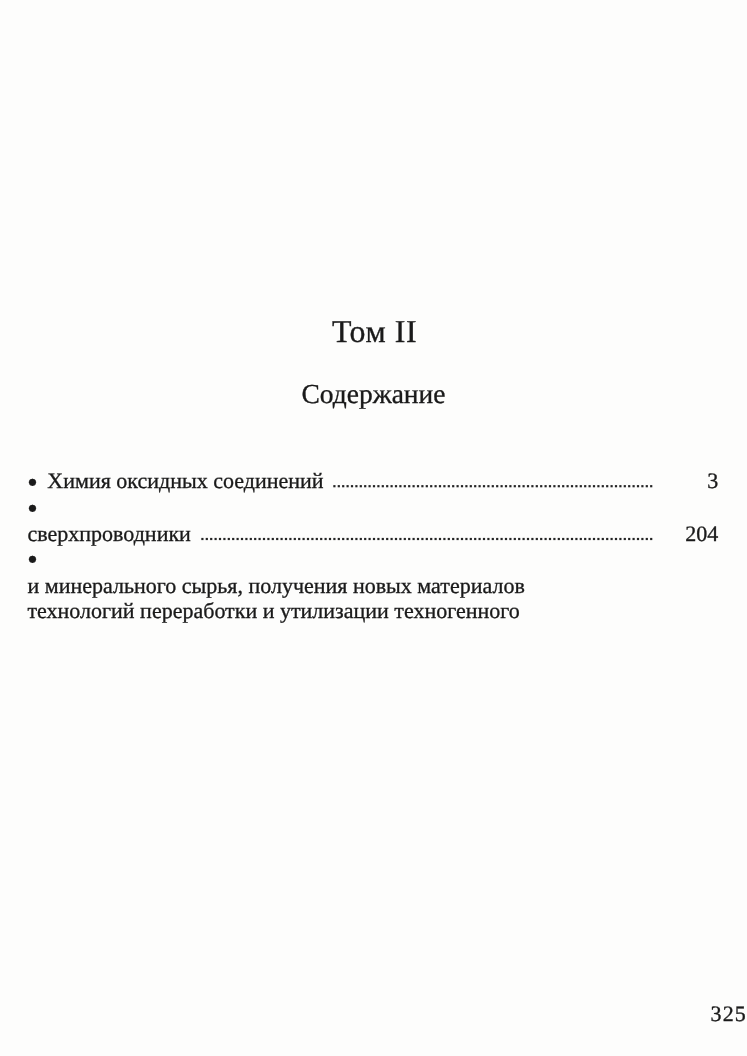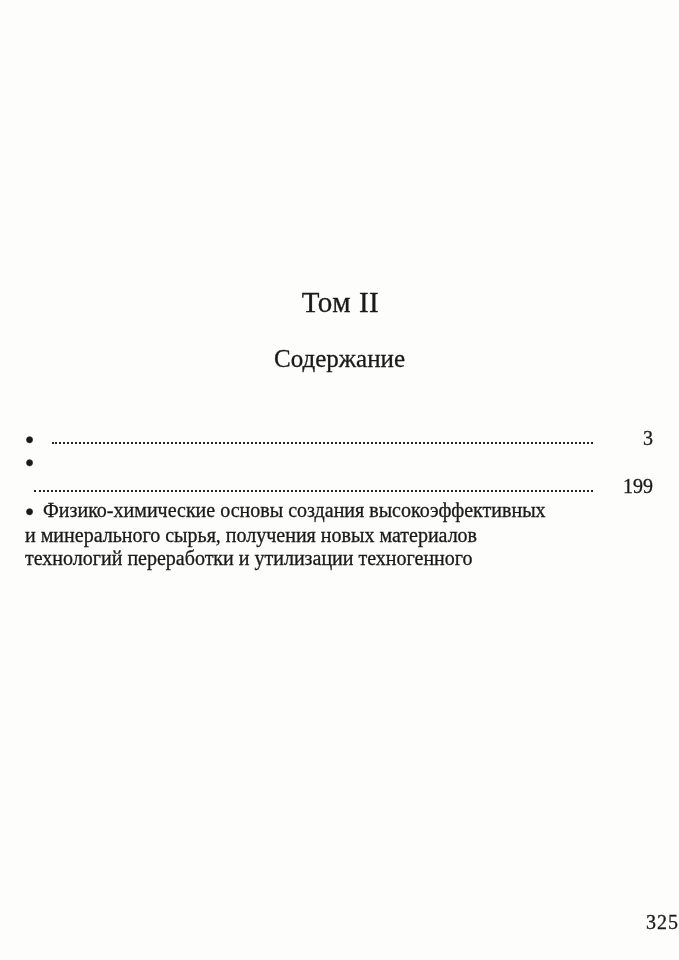--- a/index.html
+++ b/index.html
@@ -75,36 +75,37 @@
 <body>
 
 <div class="vol-title">Том II</div>
 
 <div class="contents-heading">Содержание</div>
 
 <div class="toc">
 
   <div class="toc-line">
     <span class="bullet">●</span>
+    <span class="toc-text">Химия оксидных соединений</span>
     <span class="leader"></span>
     <span class="pagenum">3</span>
   </div>
 
   <div class="toc-line">
     <span class="bullet">●</span>
   </div>
 
   <div class="toc-line">
+    <span class="toc-text">сверхпроводники</span>
     <span class="leader"></span>
-    <span class="pagenum">199</span>
+    <span class="pagenum">204</span>
   </div>
 
   <div class="toc-line">
     <span class="bullet">●</span>
-    <span class="toc-text">Физико-химические основы создания высокоэффективных</span>
   </div>
 
   <div class="toc-line">
     <span class="toc-text">и минерального сырья, получения новых материалов</span>
   </div>
 
   <div class="toc-line">
     <span class="toc-text">технологий переработки и утилизации техногенного</span>
   </div>
 

